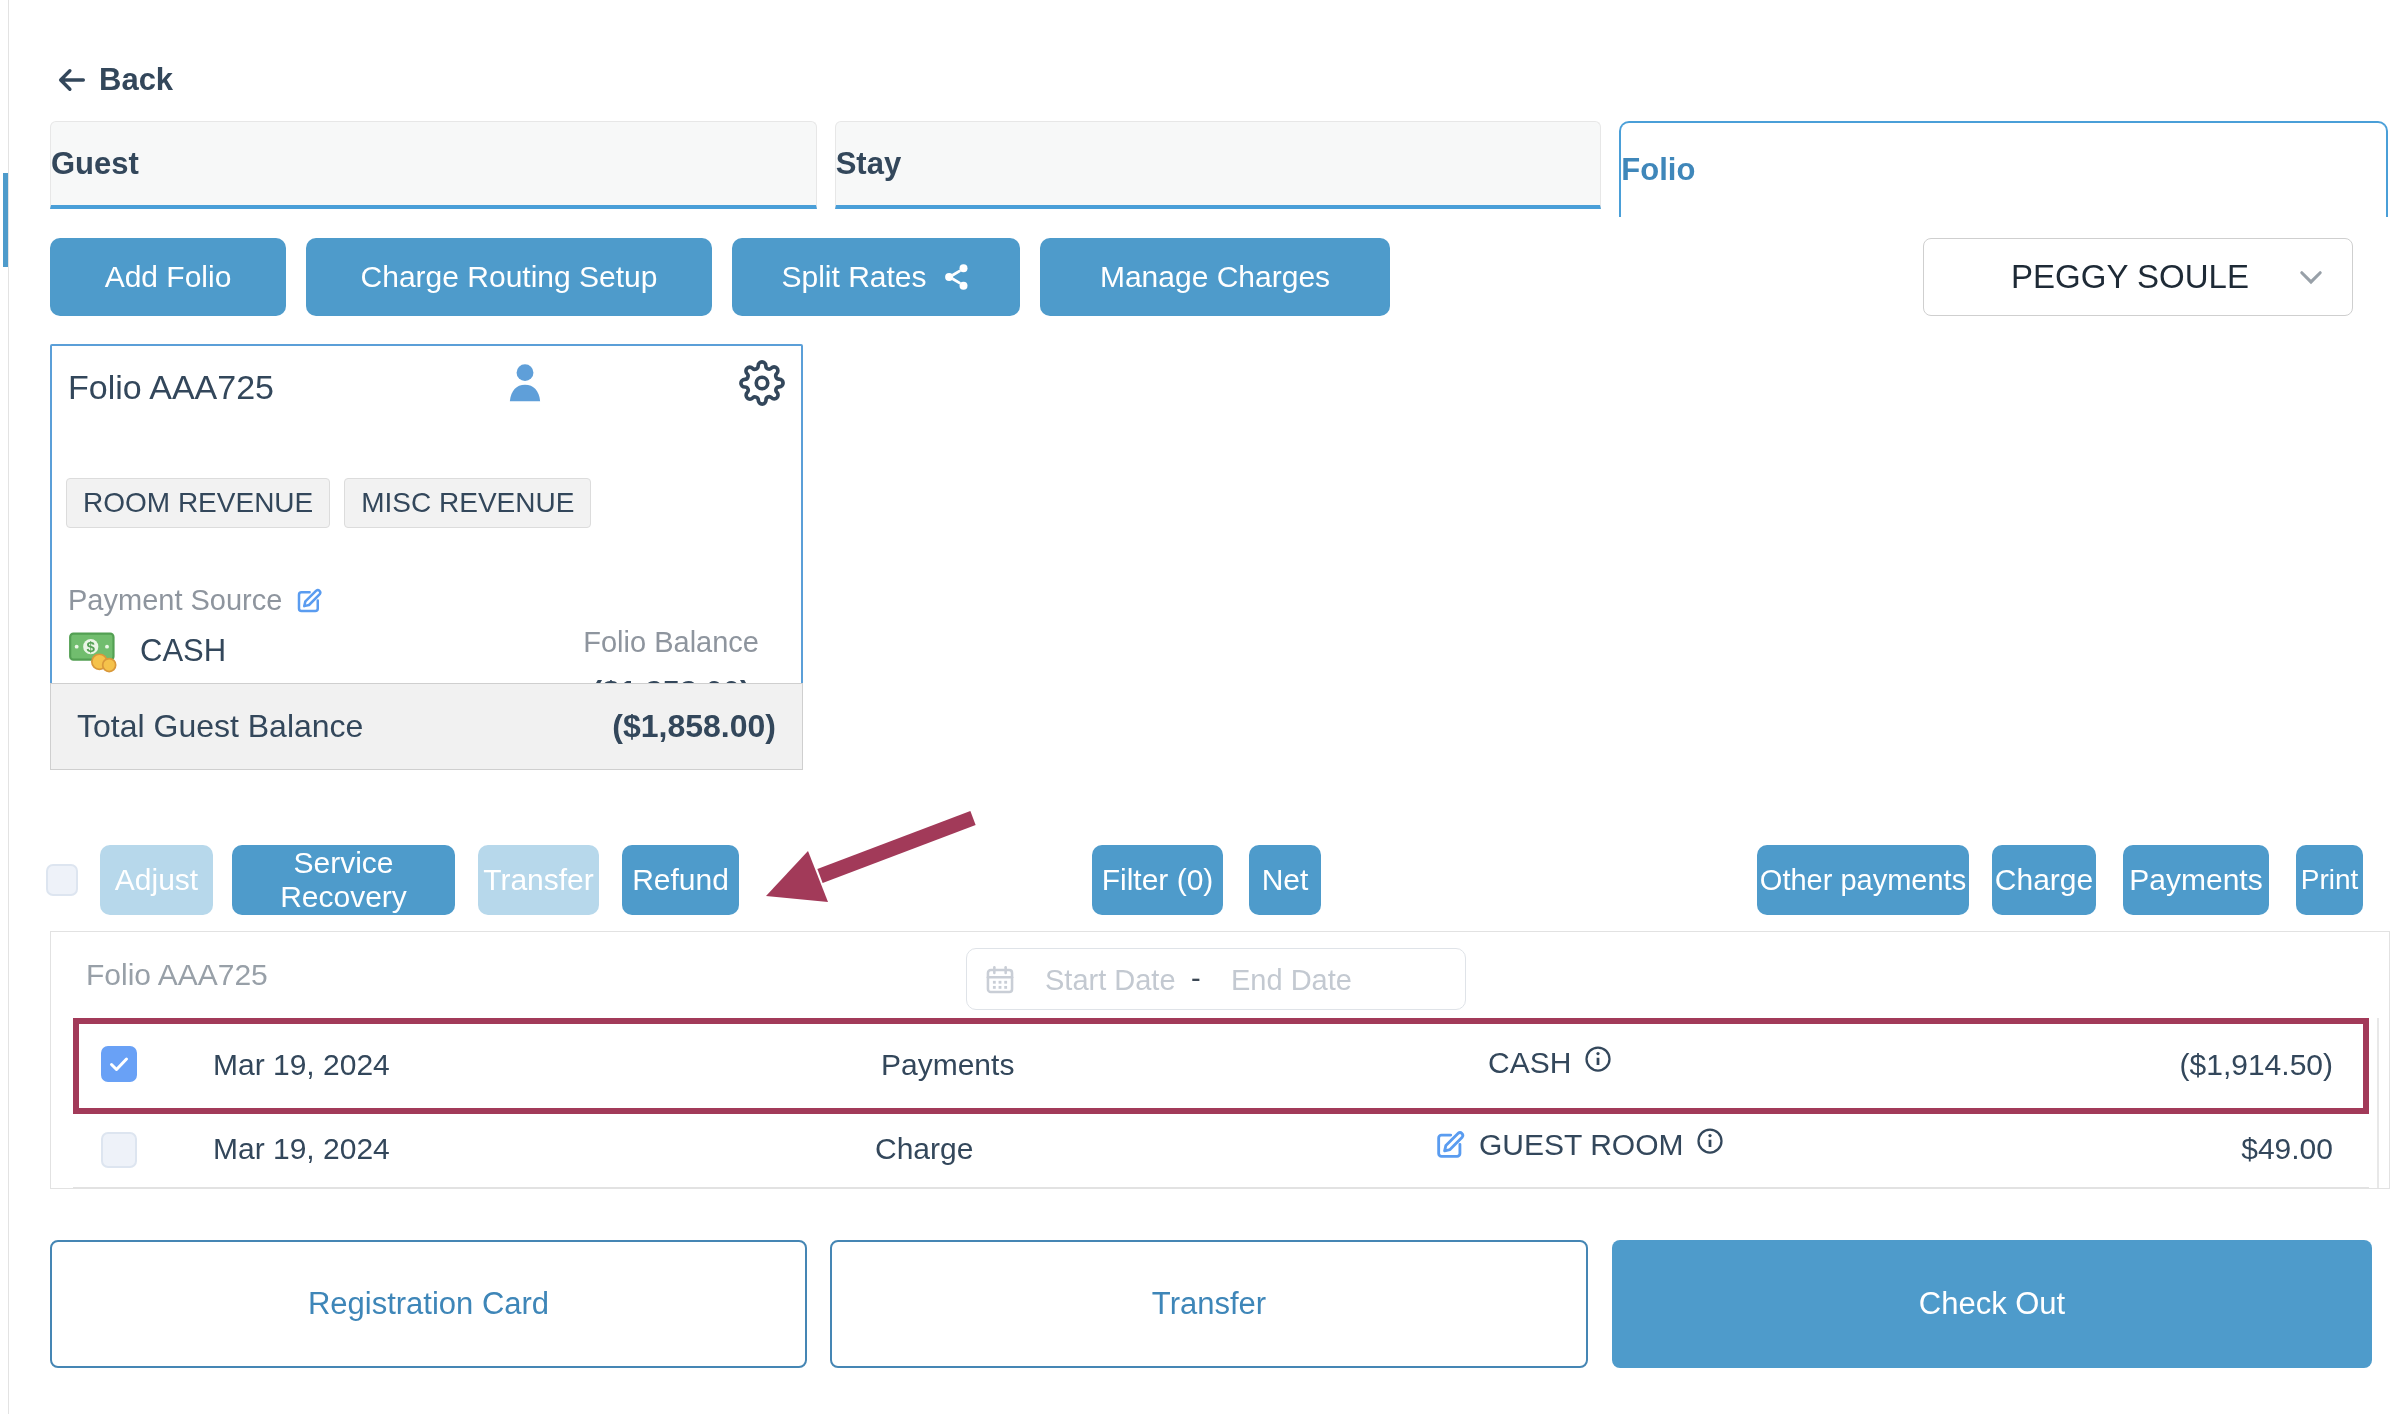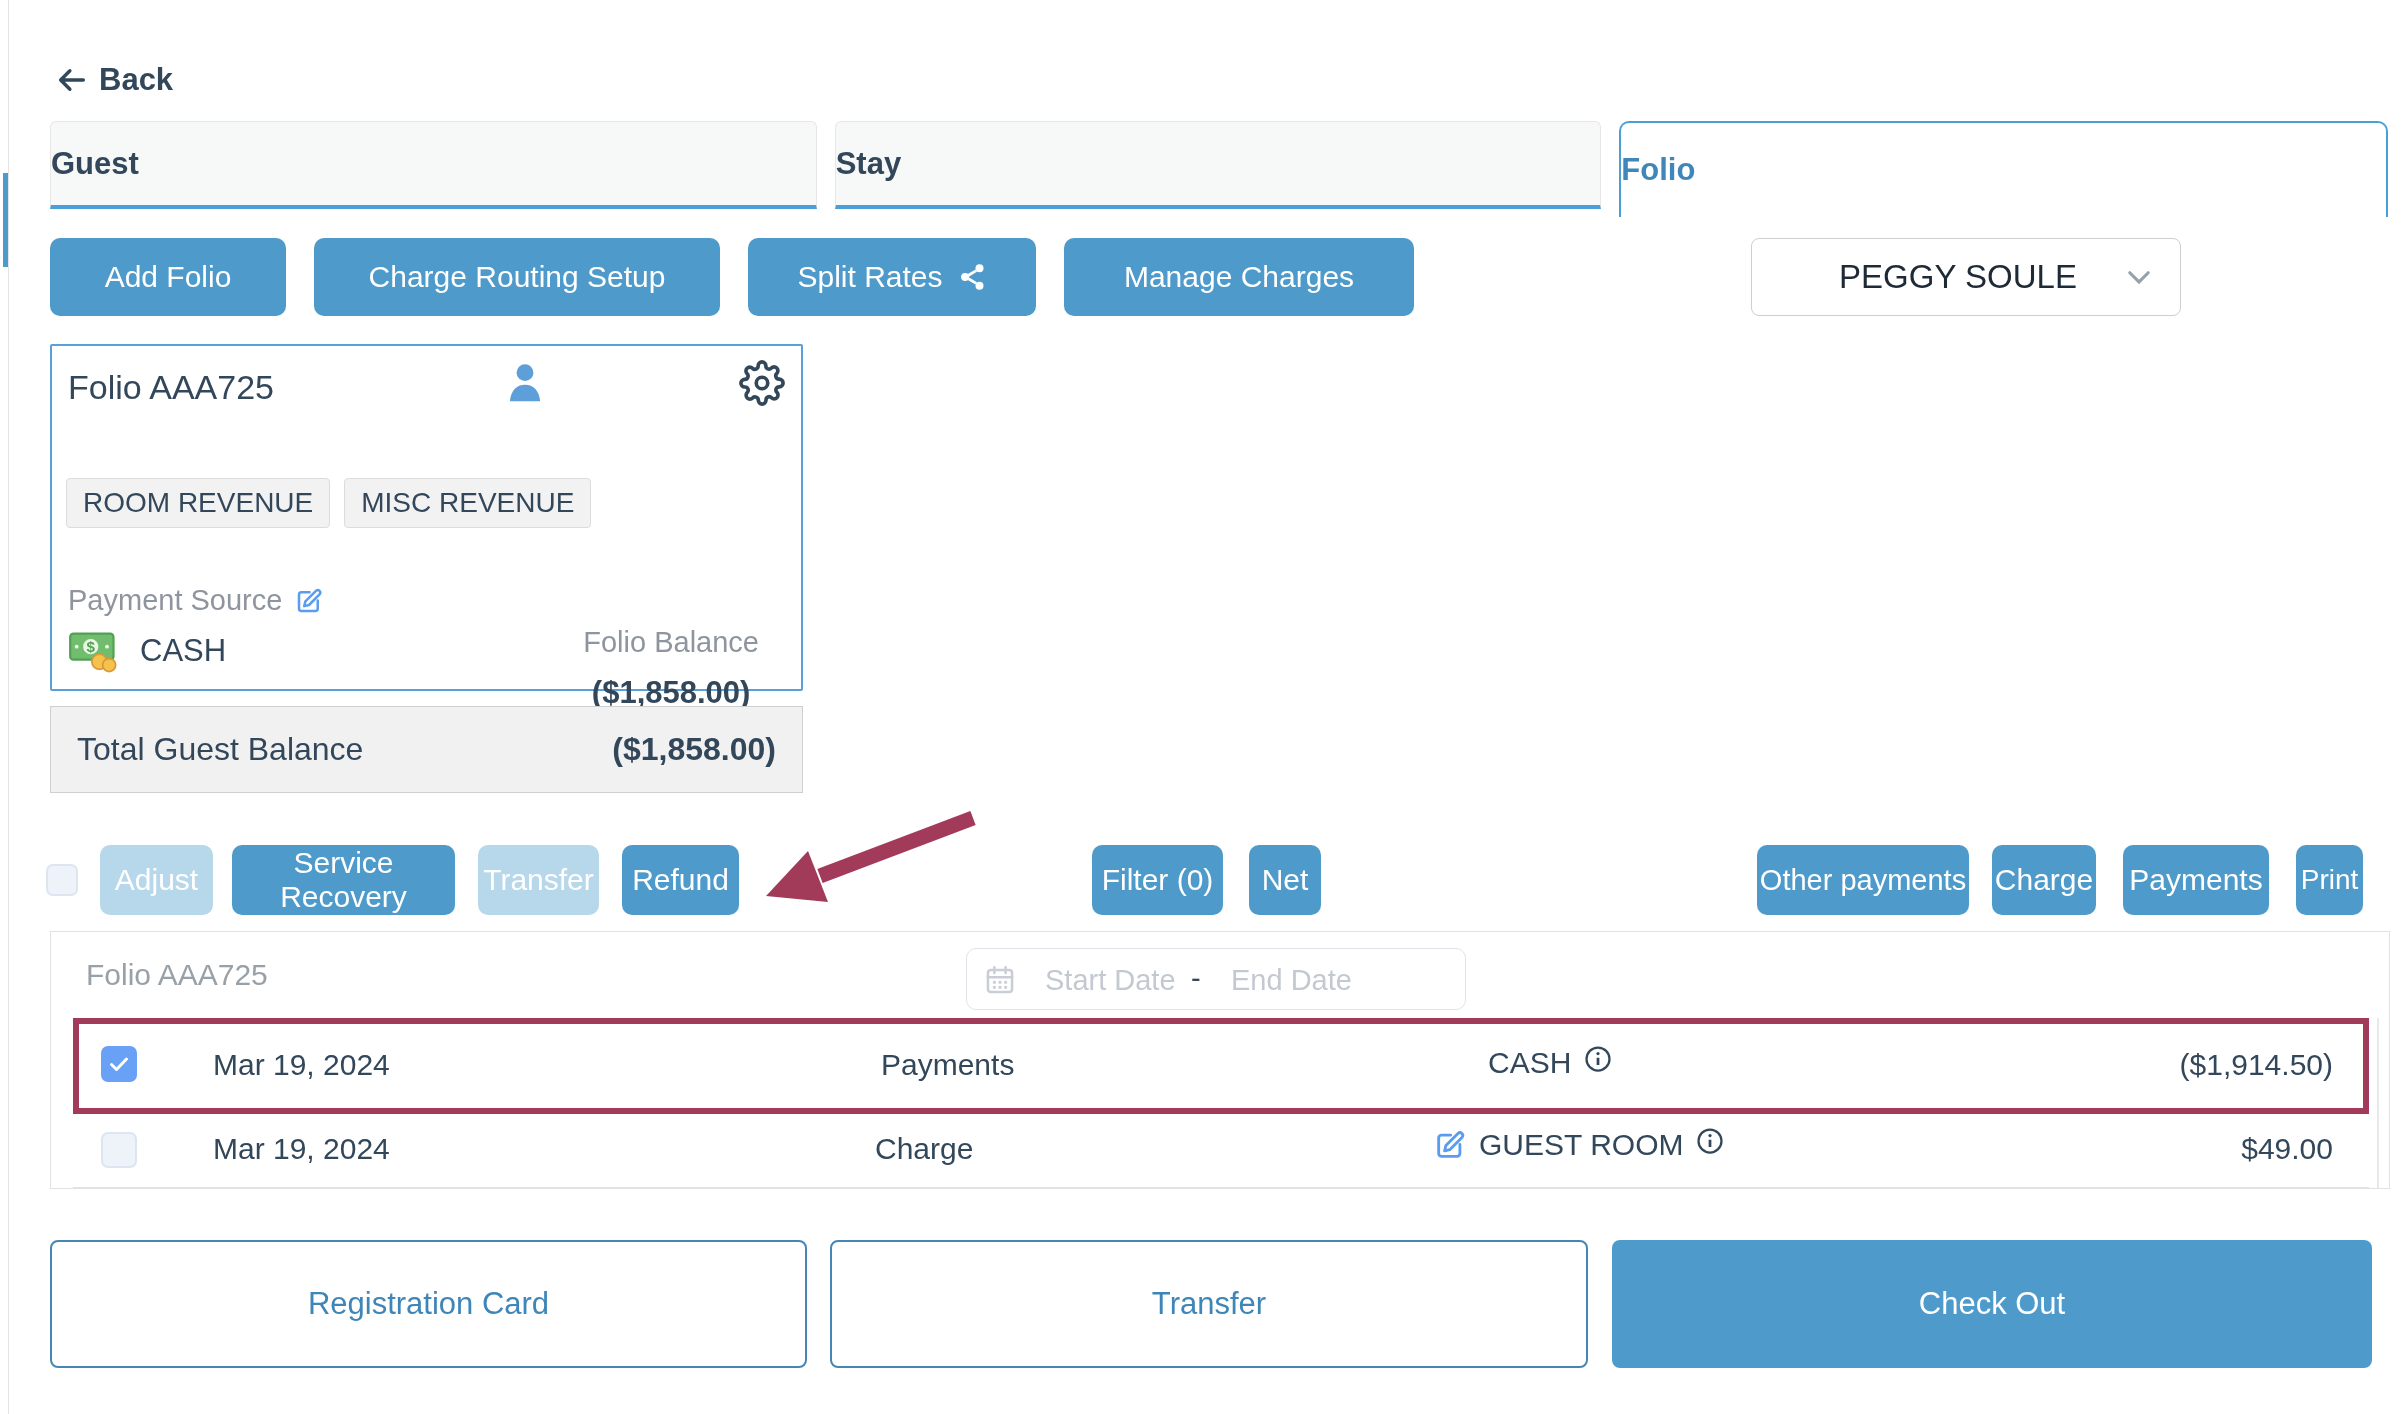--- a/index.html
+++ b/index.html
@@ -20,22 +20,22 @@
   .tabs { position:absolute; left:50px; top:121px; width:2338px; height:96px;
           display:flex; gap:18px; align-items:flex-start; }
   .tab { flex:1; height:88px; display:flex; align-items:center; justify-content:flex-start;
          font-size:31px; font-weight:600; color:#33475b;
          background:#f7f8f8; border:1px solid #e7e7e7; border-bottom:4px solid #4a9fd8;
          border-radius:6px 6px 0 0; }
   .tab.active { height:96px; background:#ffffff; border:2px solid #4a9fd8; border-bottom:none;
                 border-radius:10px 10px 0 0; color:#3f87ba; font-weight:700; }
 
   
-  .toolbar { position:absolute; left:50px; top:238px; width:2131px; height:78px;
-             display:flex; gap:28px; align-items:stretch; }
+  .toolbar { position:absolute; left:50px; top:238px; width:2303px; height:78px;
+             display:flex; gap:20px; align-items:stretch; }
   .btn { display:flex; align-items:center; justify-content:center; gap:14px;
          background:#4e9bcb; color:#ffffff; border:none; border-radius:10px;
          font-size:30px; font-family:inherit; }
   .btn.light { background:#b7d8eb; }
   .tb-add { width:236px; } .tb-crs { width:406px; } .tb-split { width:288px; } .tb-manage { width:350px; }
   .tb-spacer { flex:1; }
   .dropdown { width:430px; background:#fff; border:1px solid #cfcfcf; border-radius:8px;
               display:flex; align-items:center; padding:0 24px 0 42px; font-size:33px; color:#1e2a36; }
   .dropdown .dd-label { flex:1; text-align:center; }
   .dropdown svg { width:34px; height:34px; }
@@ -53,21 +53,21 @@
               font-size:29px; color:#8e959e; }
   .ps-label svg { width:30px; height:30px; }
   .ps-value { position:absolute; left:16px; top:282px; display:flex; align-items:center; gap:20px;
               font-size:31px; color:#33475b; }
   .ps-value svg { width:52px; height:46px; }
   .fb-col { position:absolute; right:42px; top:240px; text-align:center;margin-top:40px; }
   .fb-label { font-size:29px; color:#8e959e; }
   .fb-value { font-size:31px; font-weight:700; color:#33475b; margin-top:16px; }
 
   
-  .total-bar { position:absolute; left:50px; top:706px; width:753px; height:87px;
+  .total-bar { position:absolute; left:50px; top:683px; width:753px; height:87px;
                background:#f1f1f1; border:1px solid #cfcfcf;
                display:flex; align-items:center; justify-content:space-between;
                padding:0 26px; font-size:32px; }
   .total-bar .tb-value { font-weight:700; }
 
   
   .chk { border-radius:7px; }
   .chk.unchecked { background:#eef2f9; border:2px solid #dde5f0; }
   .chk.checked { background:#69a1f6; border:2px solid #69a1f6; display:flex; align-items:center; justify-content:center; }
   .chk.checked svg { width:24px; height:24px; }

